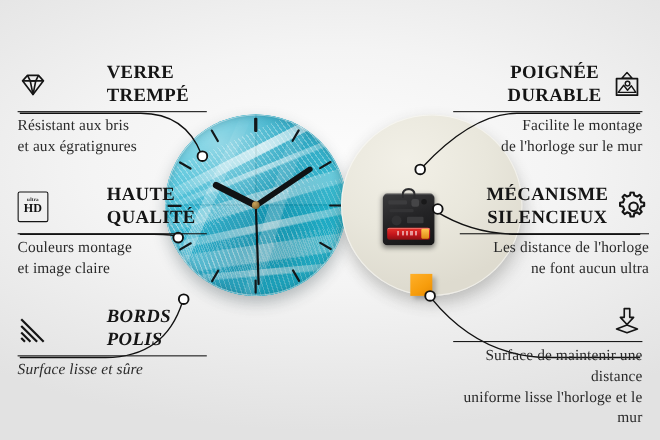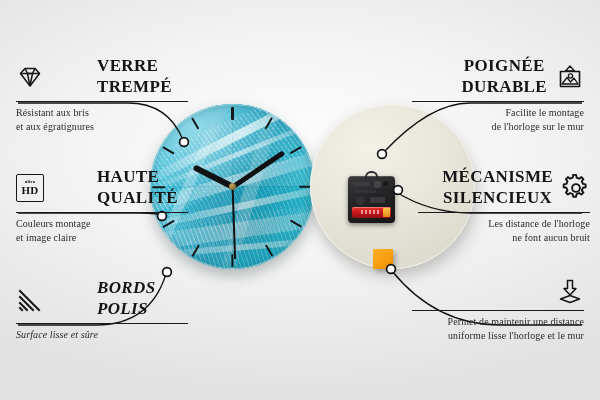--- a/index.html
+++ b/index.html
@@ -164,21 +164,21 @@
   .feature .title{
     font-size:17px; font-weight:bold; letter-spacing:.35px;
     line-height:1.22; text-transform:uppercase; color:#151515;margin-left:44px;
   }
   .feature.left  .title{ text-align:left; }
   .feature.right .title{ text-align:center; }
   .feature .rule{
     height:0; border-top:1.3px solid #1a1a1a; margin:4px 0 4px 0;
   }
   .feature .desc{
-    font-size:10px; line-height:1.35; color:#2a2a2a; letter-spacing:.1px;
+    font-size:14px; line-height:1.35; color:#2a2a2a; letter-spacing:.1px;
   }
   .feature.right .desc{ text-align:right; }
   .icon{ width:28px; height:28px; flex:0 0 28px; display:block; }
 
   
   #feat-verre       { left:16px;  top:56px;  }
   #feat-impression  { left:16px;  top:167px; }
   #feat-bords       { left:16px;  top:278px;font-style:italic; }
   #feat-poignee     { left:412px; top:56px;  }
   #feat-mecanisme   { left:418px; top:167px; }
@@ -379,31 +379,31 @@
       </svg>
     </span>
     <div class="title">
       <div>MÉCANISME</div>
       <div>SILENCIEUX</div>
     </div>
   </div>
   <div class="rule"></div>
   <div class="desc">
     <div>Les distance de l'horloge</div>
-    <div>ne font aucun bruit</div>
+    <div>ne font aucun ultra</div>
   </div>
 </div>
 
 <div class="feature right" id="feat-entretoise">
   <div class="head">
     <span class="icon">
       <svg viewBox="0 0 28 28" width="28" height="28" fill="none" stroke="#151515" stroke-width="1.5" stroke-linejoin="round">
         <path d="M11.5 2.5 h5 v8 h3.5 L14 17 L8 10.5 h3.5 z"></path>
         <path d="M14 17.5 L23.5 21 L14 24.5 L4.5 21 Z"></path>
       </svg>
     </span>
   </div>
   <div class="rule"></div>
   <div class="desc">
-    <div>Permet de maintenir une distance</div>
+    <div>Surface de maintenir une distance</div>
     <div>uniforme lisse l'horloge et le mur</div>
   </div>
 </div>
 
 </body></html>

